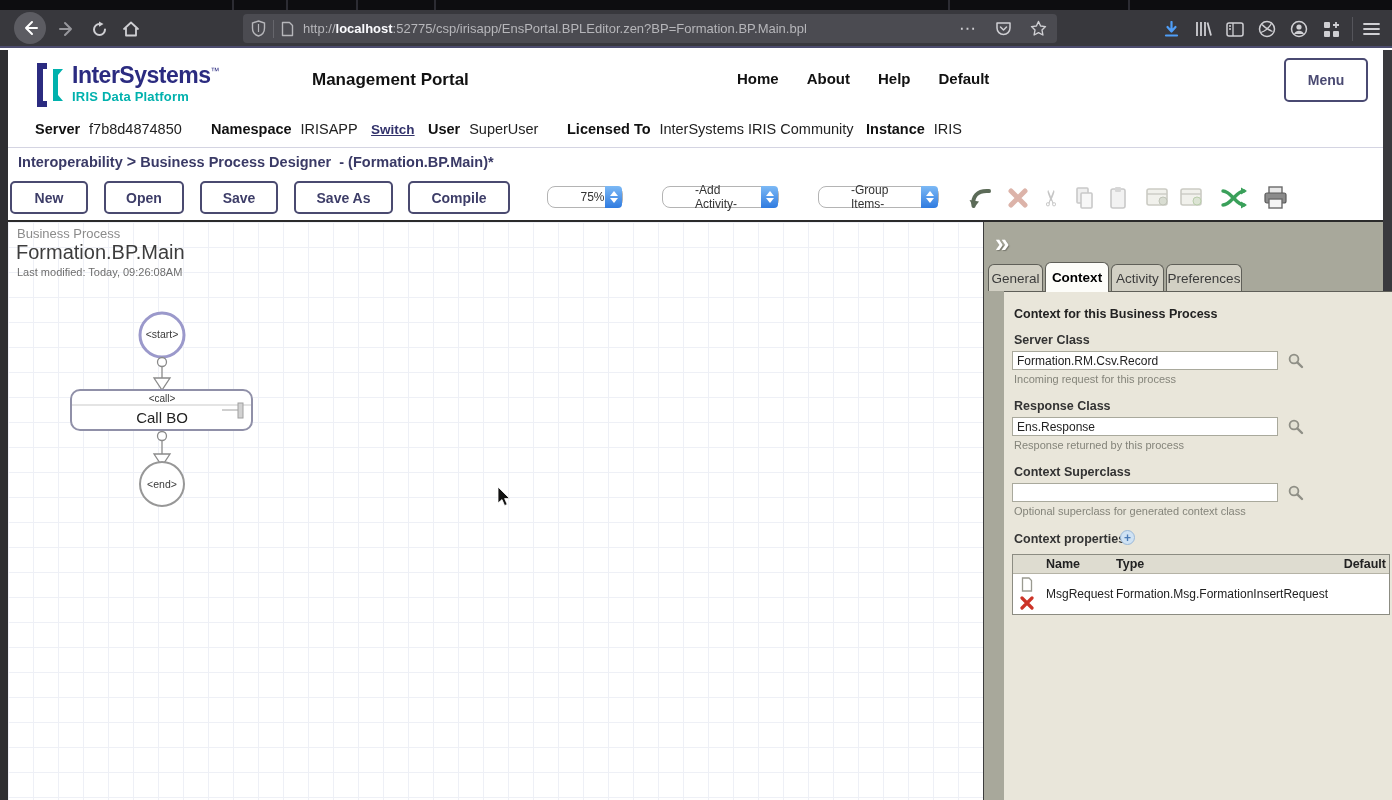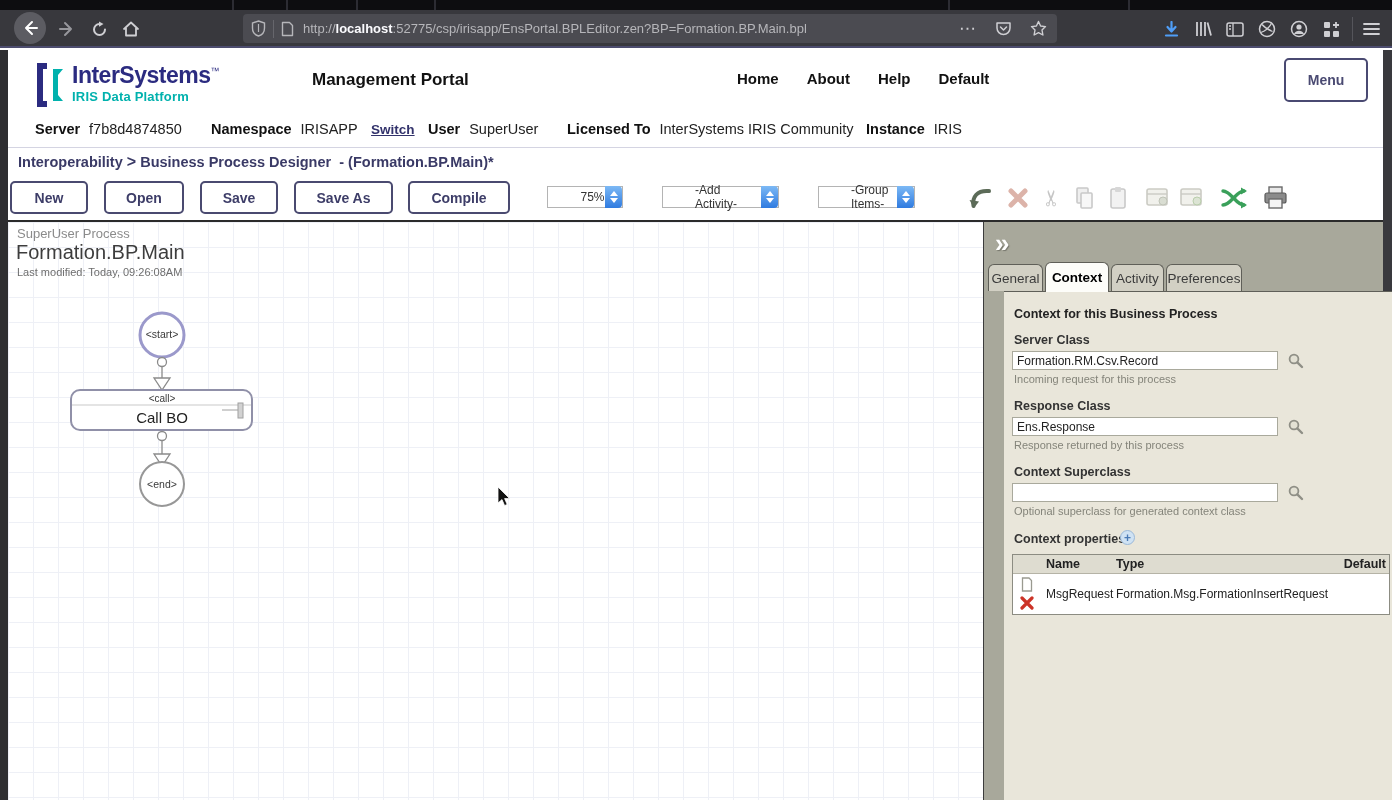--- a/index.html
+++ b/index.html
@@ -42,21 +42,21 @@
   .infolbl { font-weight:bold; color:#111; font-size:14.5px; }
   .infoval { color:#222; font-size:14.5px; }
   .switch-link { color:#32326b; font-size:13.5px; font-weight:bold; text-decoration:underline; cursor:pointer; }
 
   .crumb { font-size:14.5px; font-weight:bold; color:#3a3a66; }
 
   .rbtn { position:absolute; top:181px; height:33px; background:#fff; border:2px solid #4a4a70;
           border-radius:5px; color:#3d3d68; font-size:14px; font-weight:bold;
           display:flex; align-items:center; justify-content:center; cursor:pointer; }
   .sel { position:absolute; top:186px; height:22px; background:#fff; border:1px solid #b4b4b4;
-         border-radius:0; font-size:12px; color:#333; display:flex; align-items:center;
+         border-radius:8px; font-size:12px; color:#333; display:flex; align-items:center;
          justify-content:center; padding-right:17px; cursor:pointer;padding-left:32px; }
   .sel .cap { position:absolute; right:0; top:-1px; width:17px; height:22px; border-radius:0 4px 4px 0;
               background:linear-gradient(#7cb9f5,#2f7be0); display:flex; flex-direction:column;
               align-items:center; justify-content:center; gap:2px; }
   .sel .cap i { width:0; height:0; border-left:4px solid transparent; border-right:4px solid transparent; }
   .sel .cap .up { border-bottom:5px solid #fff; }
   .sel .cap .dn { border-top:5px solid #fff; }
 
   .tbi { position:absolute; top:184px; width:28px; height:27px; display:flex; align-items:center;
          justify-content:center; }
@@ -282,21 +282,21 @@
         <i class="dn"></i>
       </span>
   </div>
   <div class="sel" style="left:662px;width:117px">
     <span>-Add Activity-</span>
     <span class="cap">
         <i class="up"></i>
         <i class="dn"></i>
       </span>
   </div>
-  <div class="sel" style="left:818px;width:97px">
+  <div class="sel" style="left:818px;width:121px">
     <span>-Group Items-</span>
     <span class="cap">
         <i class="up"></i>
         <i class="dn"></i>
       </span>
   </div>
 
   <div class="tbi" style="left:966px">
     <svg width="26" height="24" viewBox="0 0 26 24">
         <path d="M22 5 C10 4 5 11 6.5 20" stroke="#5c6b58" stroke-width="4" fill="none" stroke-linecap="round"></path>
@@ -348,21 +348,21 @@
     <svg width="26" height="24" viewBox="0 0 26 24">
         <rect x="6" y="1" width="13" height="7" fill="#e8e8e8" stroke="#6a6a6a" stroke-width="1.4"></rect>
         <rect x="2" y="7" width="21" height="10" rx="2" fill="#8b8b8b" stroke="#5a5a5a" stroke-width="1.2"></rect>
         <rect x="6" y="13" width="13" height="9" fill="#f4f4f4" stroke="#6a6a6a" stroke-width="1.4"></rect>
       </svg>
   </div>
 
   <div class="abs topline"></div>
 
   <div class="abs canvas">
-    <div class="abs cv-kicker" style="left:9px;top:4px">SuperUser Process</div>
+    <div class="abs cv-kicker" style="left:9px;top:4px">Business Process</div>
     <div class="abs cv-title" style="left:8px;top:19px">Formation.BP.Main</div>
     <div class="abs cv-mod" style="left:9px;top:44px">Last modified: Today, 09:26:08AM</div>
 
     <svg class="abs" style="left:0;top:0" width="400" height="300" viewBox="0 0 400 300">
 
       <circle cx="154" cy="113" r="22" fill="#fff" stroke="#9b99cb" stroke-width="3"></circle>
       <text x="154" y="116" font-size="10.5" text-anchor="middle" fill="#3a3a3a">&lt;start&gt;</text>
 
       <circle cx="154" cy="140" r="4.5" fill="#fff" stroke="#8a8a8a" stroke-width="1.3"></circle>
       <line x1="154" y1="145" x2="154" y2="156" stroke="#8a8a8a" stroke-width="1.3"></line>

